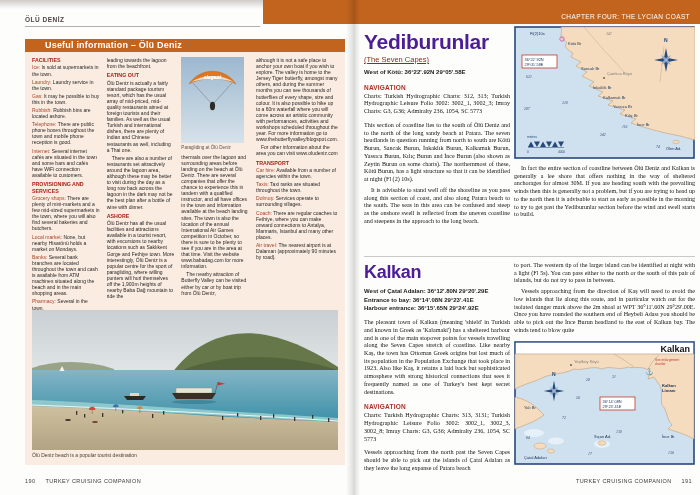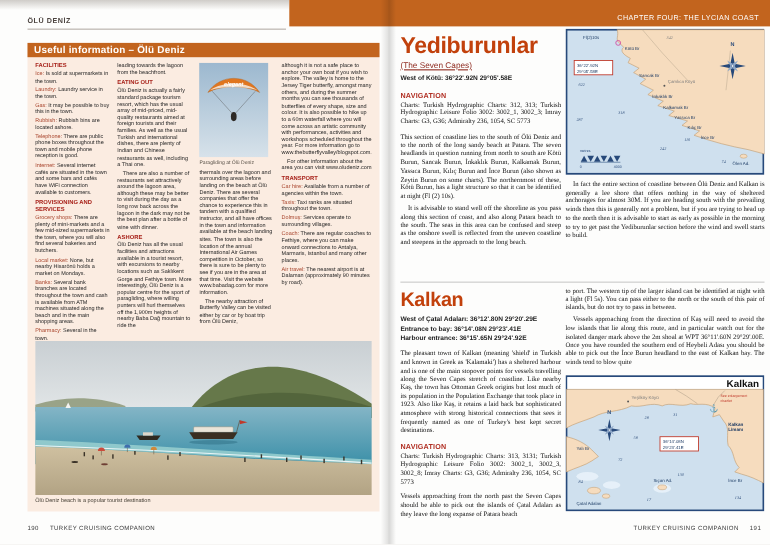--- a/index.html
+++ b/index.html
@@ -16,36 +16,36 @@
   .running-head { position:absolute; left:25px; top:16px; font-size:6.5px; font-weight:bold;
     color:#4c4440; letter-spacing:.5px; }
   .head-rule { position:absolute; left:25px; top:26px; width:235px; height:1px; background:#b4ada7; }
 
   .gutter { position:absolute; left:346px; top:0; width:14px; height:495px;
     background:linear-gradient(90deg,rgba(0,0,0,0),rgba(0,0,0,.10) 45%,rgba(0,0,0,.15) 55%,rgba(0,0,0,0)); }
 
   
   .infobox { position:absolute; left:25px; top:39px; width:320px; height:426px; background:#fbece1; }
   .infobox-header { height:13px; background:#c2641e; color:#fff; font-size:9px; font-weight:bold;
-    line-height:13px; padding-left:6px; letter-spacing:.2px; }
+    line-height:13px; padding-left:20px; letter-spacing:.2px; }
   .infobox-cols { display:flex; gap:7px; padding:5px 7px 2px 7px; height:258px; overflow:hidden; }
   .icol { flex:1; font-size:5px; line-height:1.22; color:#262626; }
   .icol p { margin-bottom:2px; }
   .icol .rh { color:#a8231b; font-weight:bold; font-size:5.3px; margin:3px 0 1px 0; }
   .icol .rh.first { margin-top:0; }
   .lbl { color:#a8442c; }
   .ind { text-indent:5px; }
   .pg-photo { display:block; width:63px; height:86px; }
   .pg-caption { font-size:4.6px; color:#5a5249; margin:2px 0 3px 0; }
   .beach { display:block; margin:0 7px; width:306px; height:140px; }
   .beach-caption { font-size:5px; color:#474036; margin:2px 0 0 7px; }
 
   
   .rpage { position:absolute; left:362px; top:0; width:338px; height:495px; }
-  .sec-title { color:#c2410c; font-weight:bold; letter-spacing:-.3px; }
+  .sec-title { color:#4c1d95; font-weight:bold; letter-spacing:-.3px; }
   .t-big { font-size:21px; }
   .t-mid { font-size:18px; }
   .sub { color:#8e2a1f; font-size:7.5px; margin-top:1px;text-decoration:underline; }
   .coords { font-size:6px; font-weight:bold; color:#222; margin-top:4px; line-height:1.45; }
   .navh { color:#b02e22; font-weight:bold; font-size:6.5px; margin:7px 0 2px 0; letter-spacing:.2px; }
   .body { font-family:"Liberation Serif", serif; font-size:6.1px; line-height:1.27; color:#141414;
     text-align:justify; }
   .body + .body { margin-top:3px; }
   .bind { text-indent:7px; }
 

